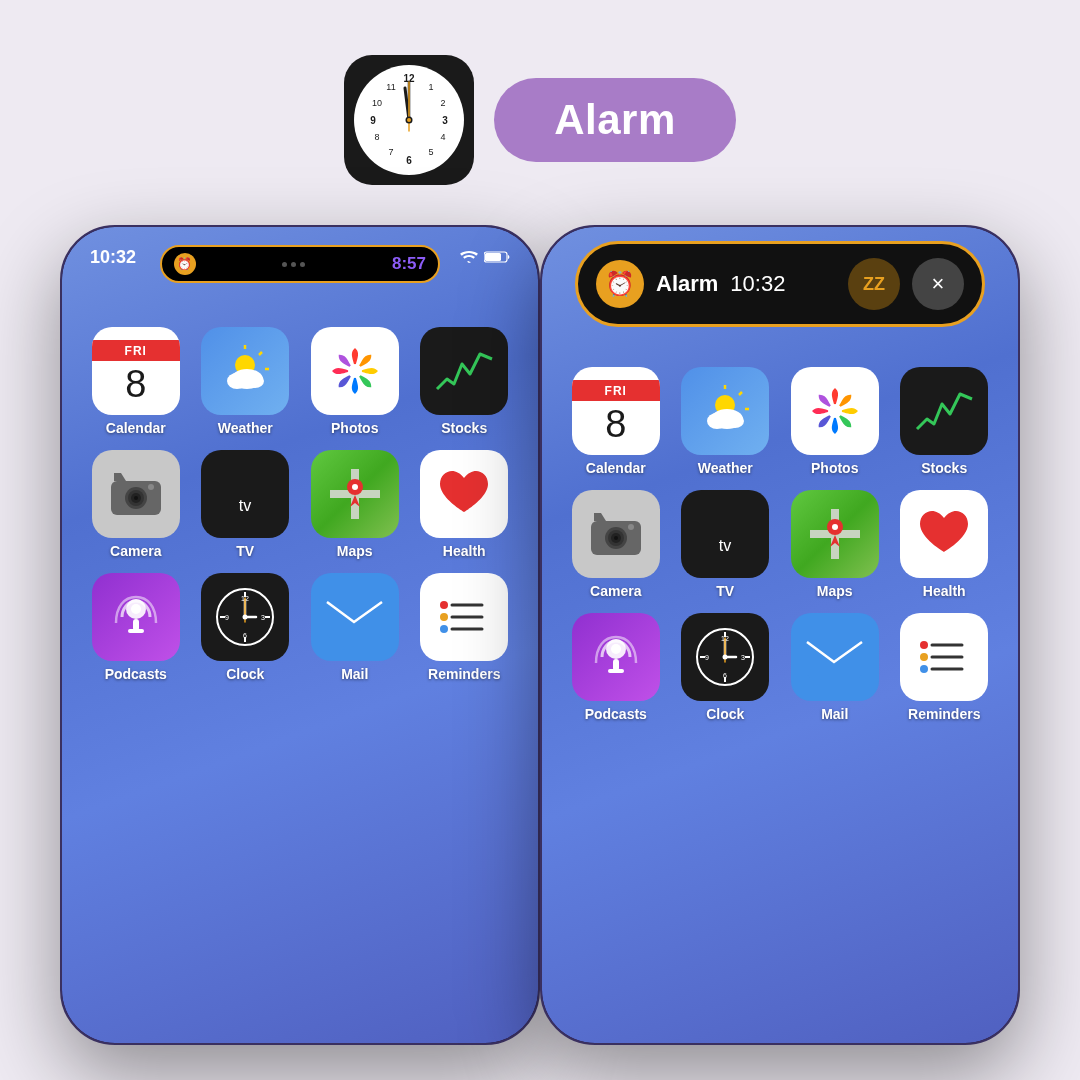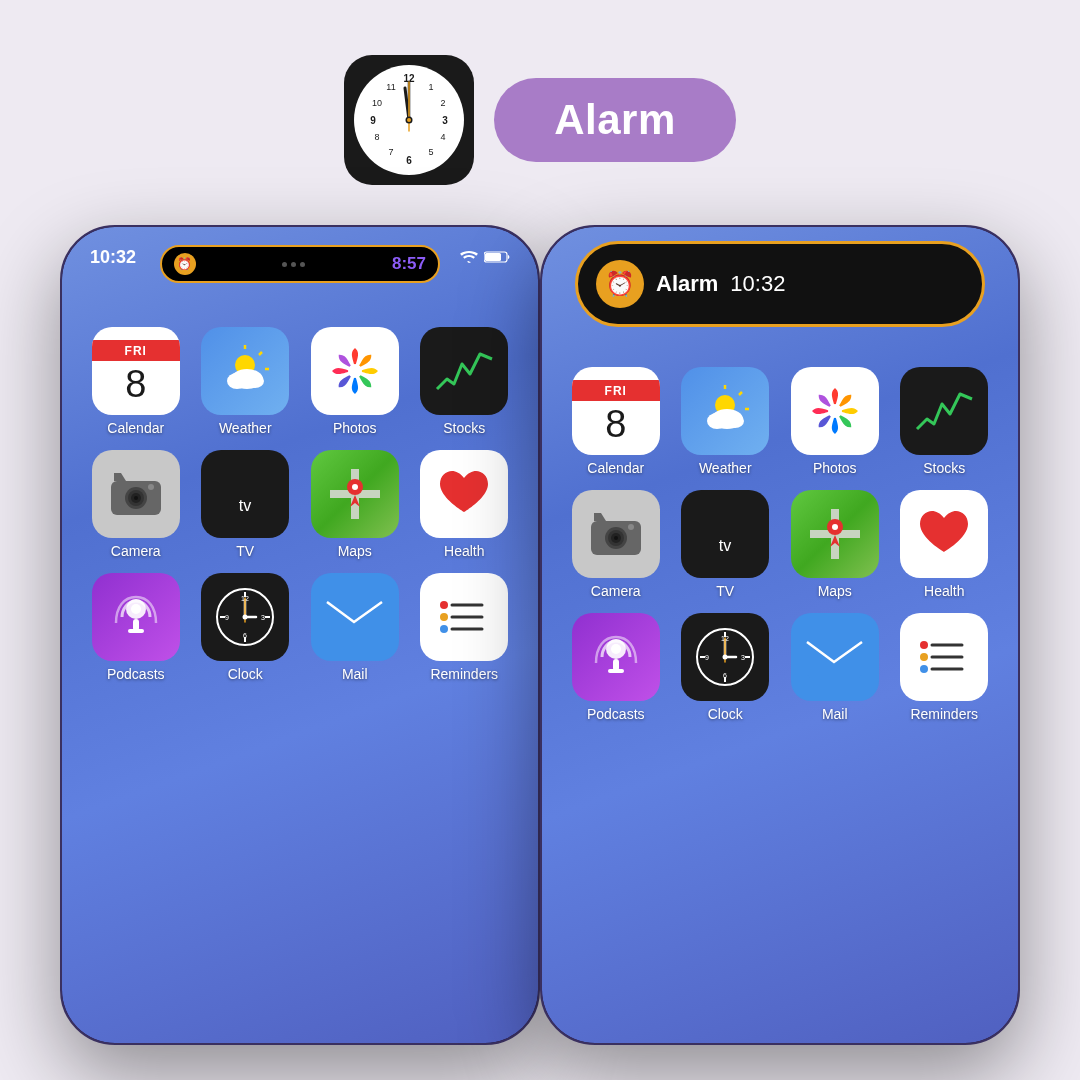--- a/index.html
+++ b/index.html
@@ -268,21 +268,21 @@
       align-items: center;
       justify-content: center;
       font-size: 44px;
       position: relative;
       overflow: hidden;
     }
 
     .app-label {
       color: white;
       font-size: 14px;
-      font-weight: 400;
+      font-weight: 700;
       text-shadow: 0 1px 3px rgba(0,0,0,0.5);
       text-align: right;
     }
 
     
     .icon-calendar {
       background: white;
       flex-direction: column;
       gap: 0;
       font-size: 10px;
@@ -605,20 +605,28 @@
   </div>
 
   <div class="phone">
     <div class="phone-screen">
 
       <div class="pill-container-2">
         <div class="pill-left">
           <div class="alarm-icon-large">⏰</div>
           <span class="alarm-text">Alarm</span>
           <span class="alarm-time-text">10:32</span>
+        </div>
+        <div class="pill-right">
+          <div class="snooze-btn">
+            <span>ZZ</span>
+          </div>
+          <div class="close-btn">
+            <span>×</span>
+          </div>
         </div>
       </div>
 
       <div class="app-grid" style="top: 120px;">
 
         <div class="app-item">
           <div class="app-icon icon-calendar">
             <div class="cal-header">FRI</div>
             <div class="cal-number">8</div>
           </div>

